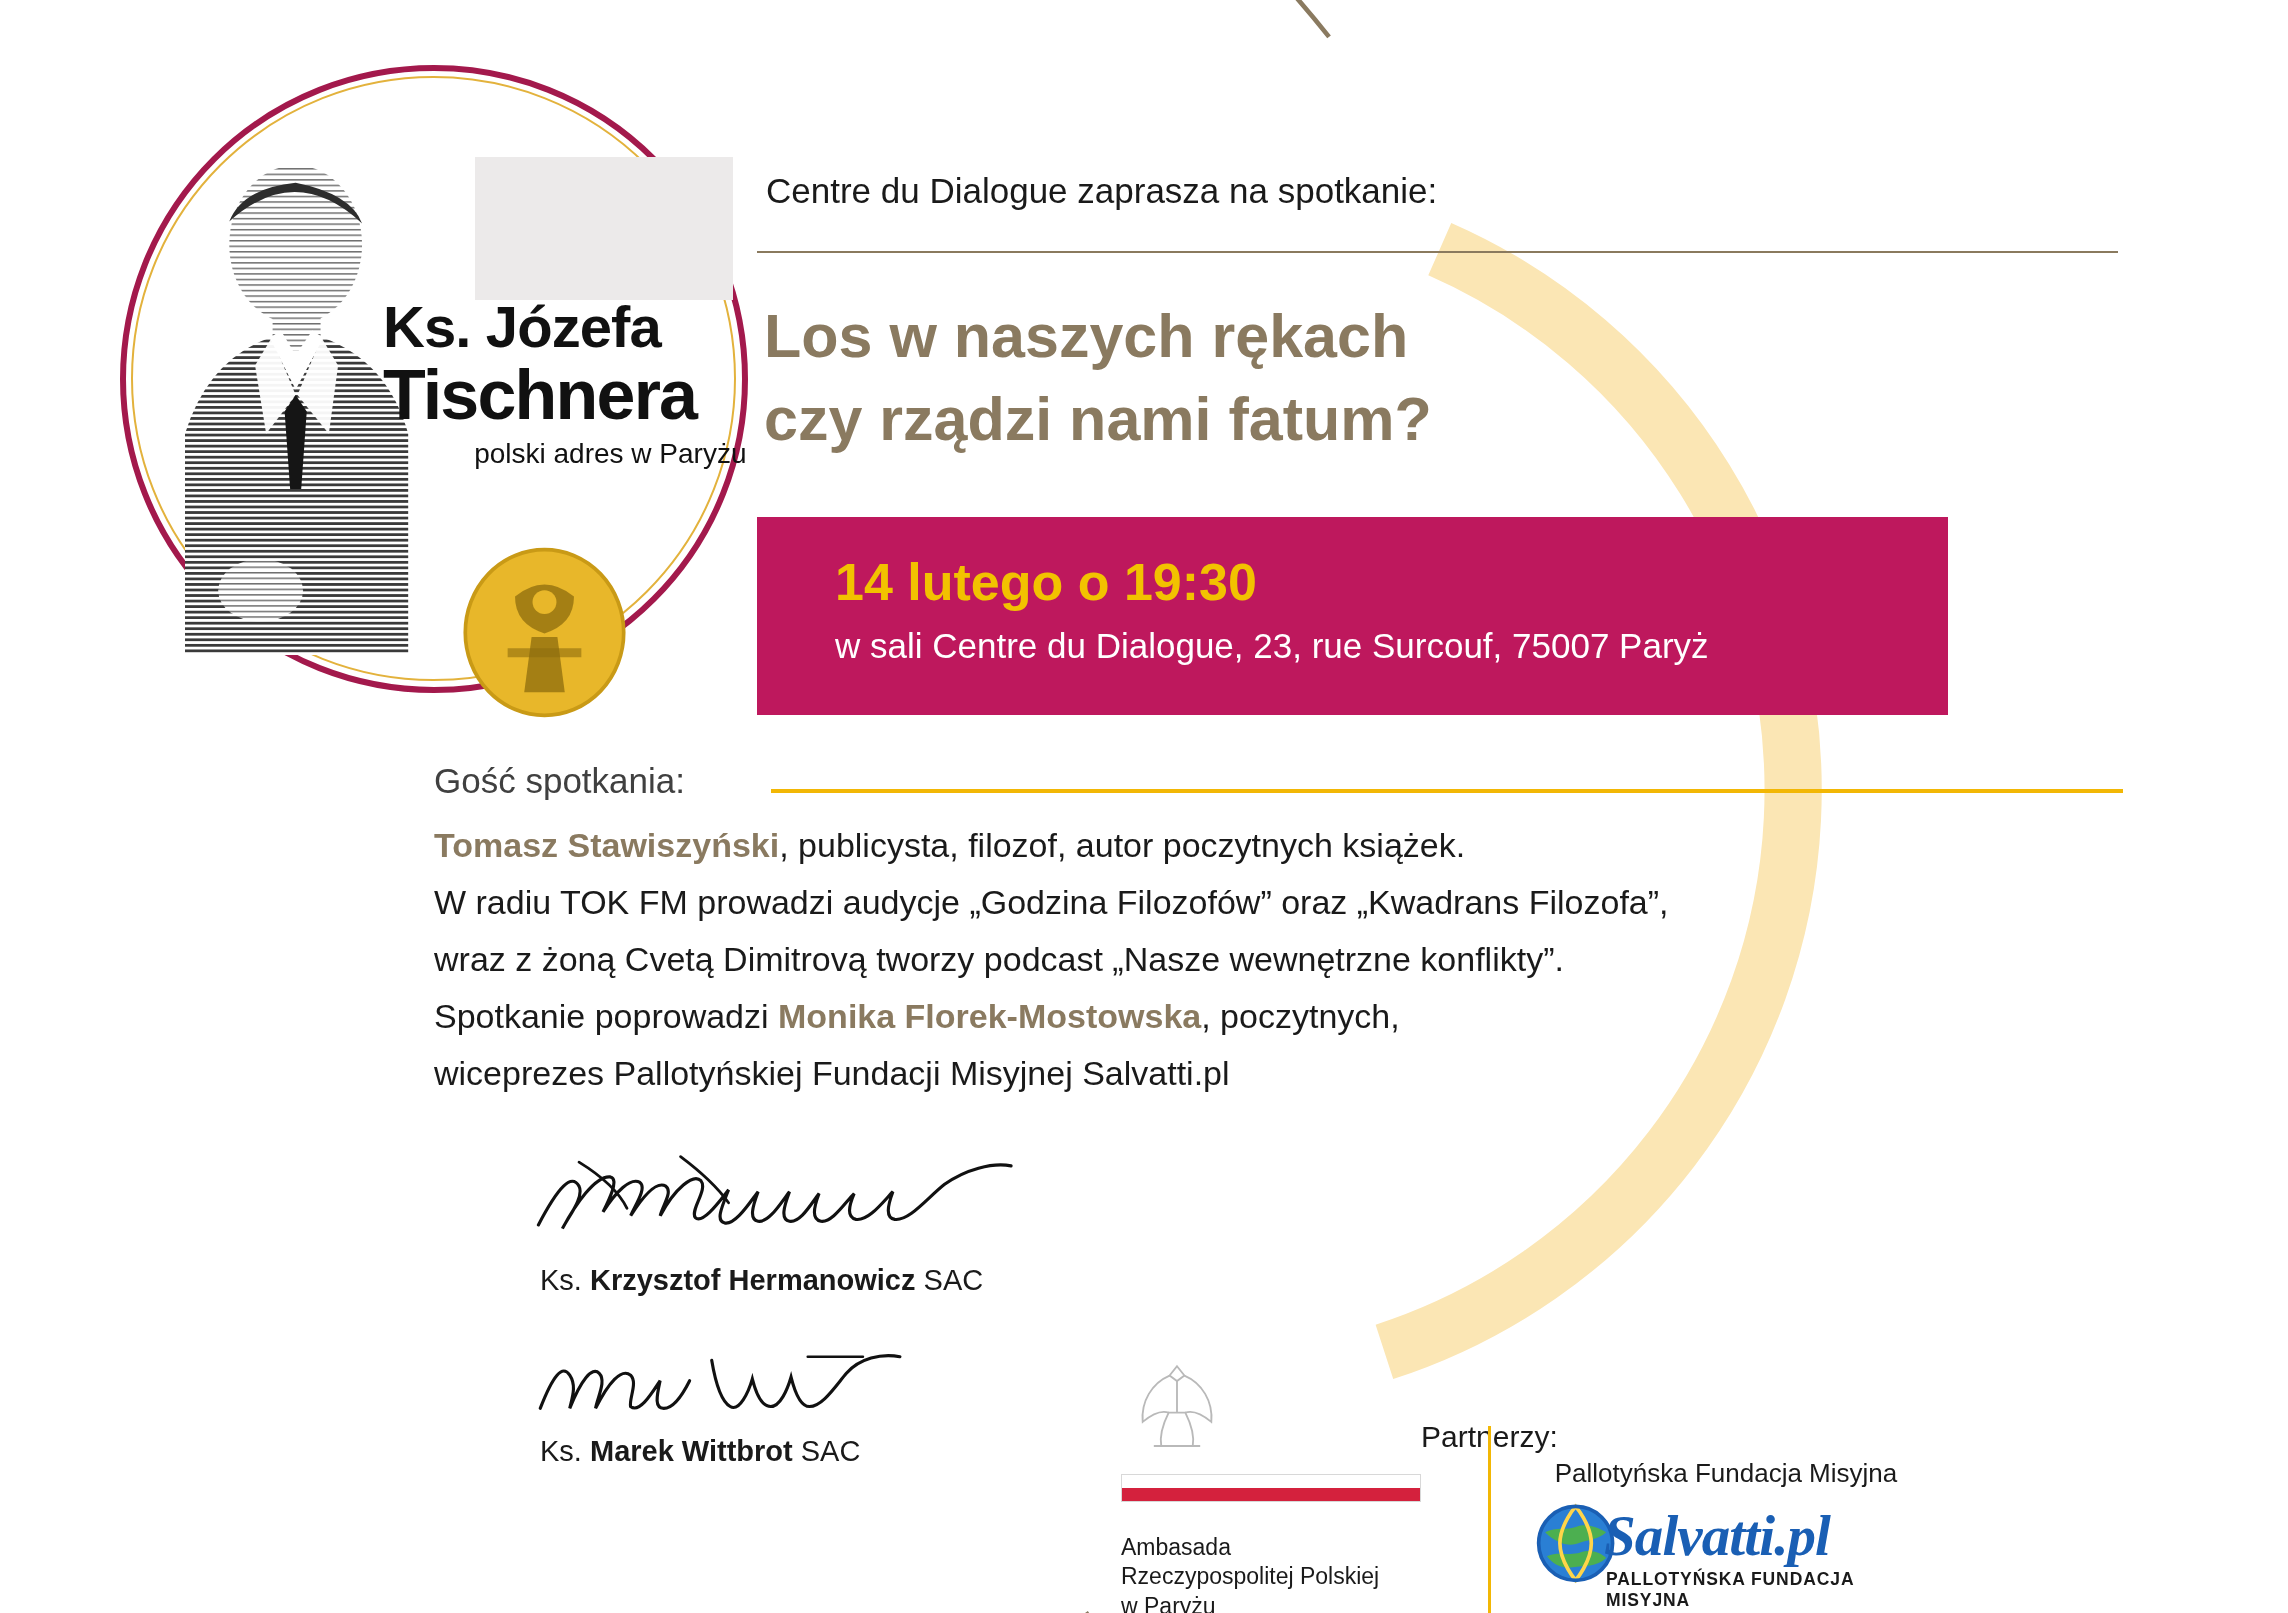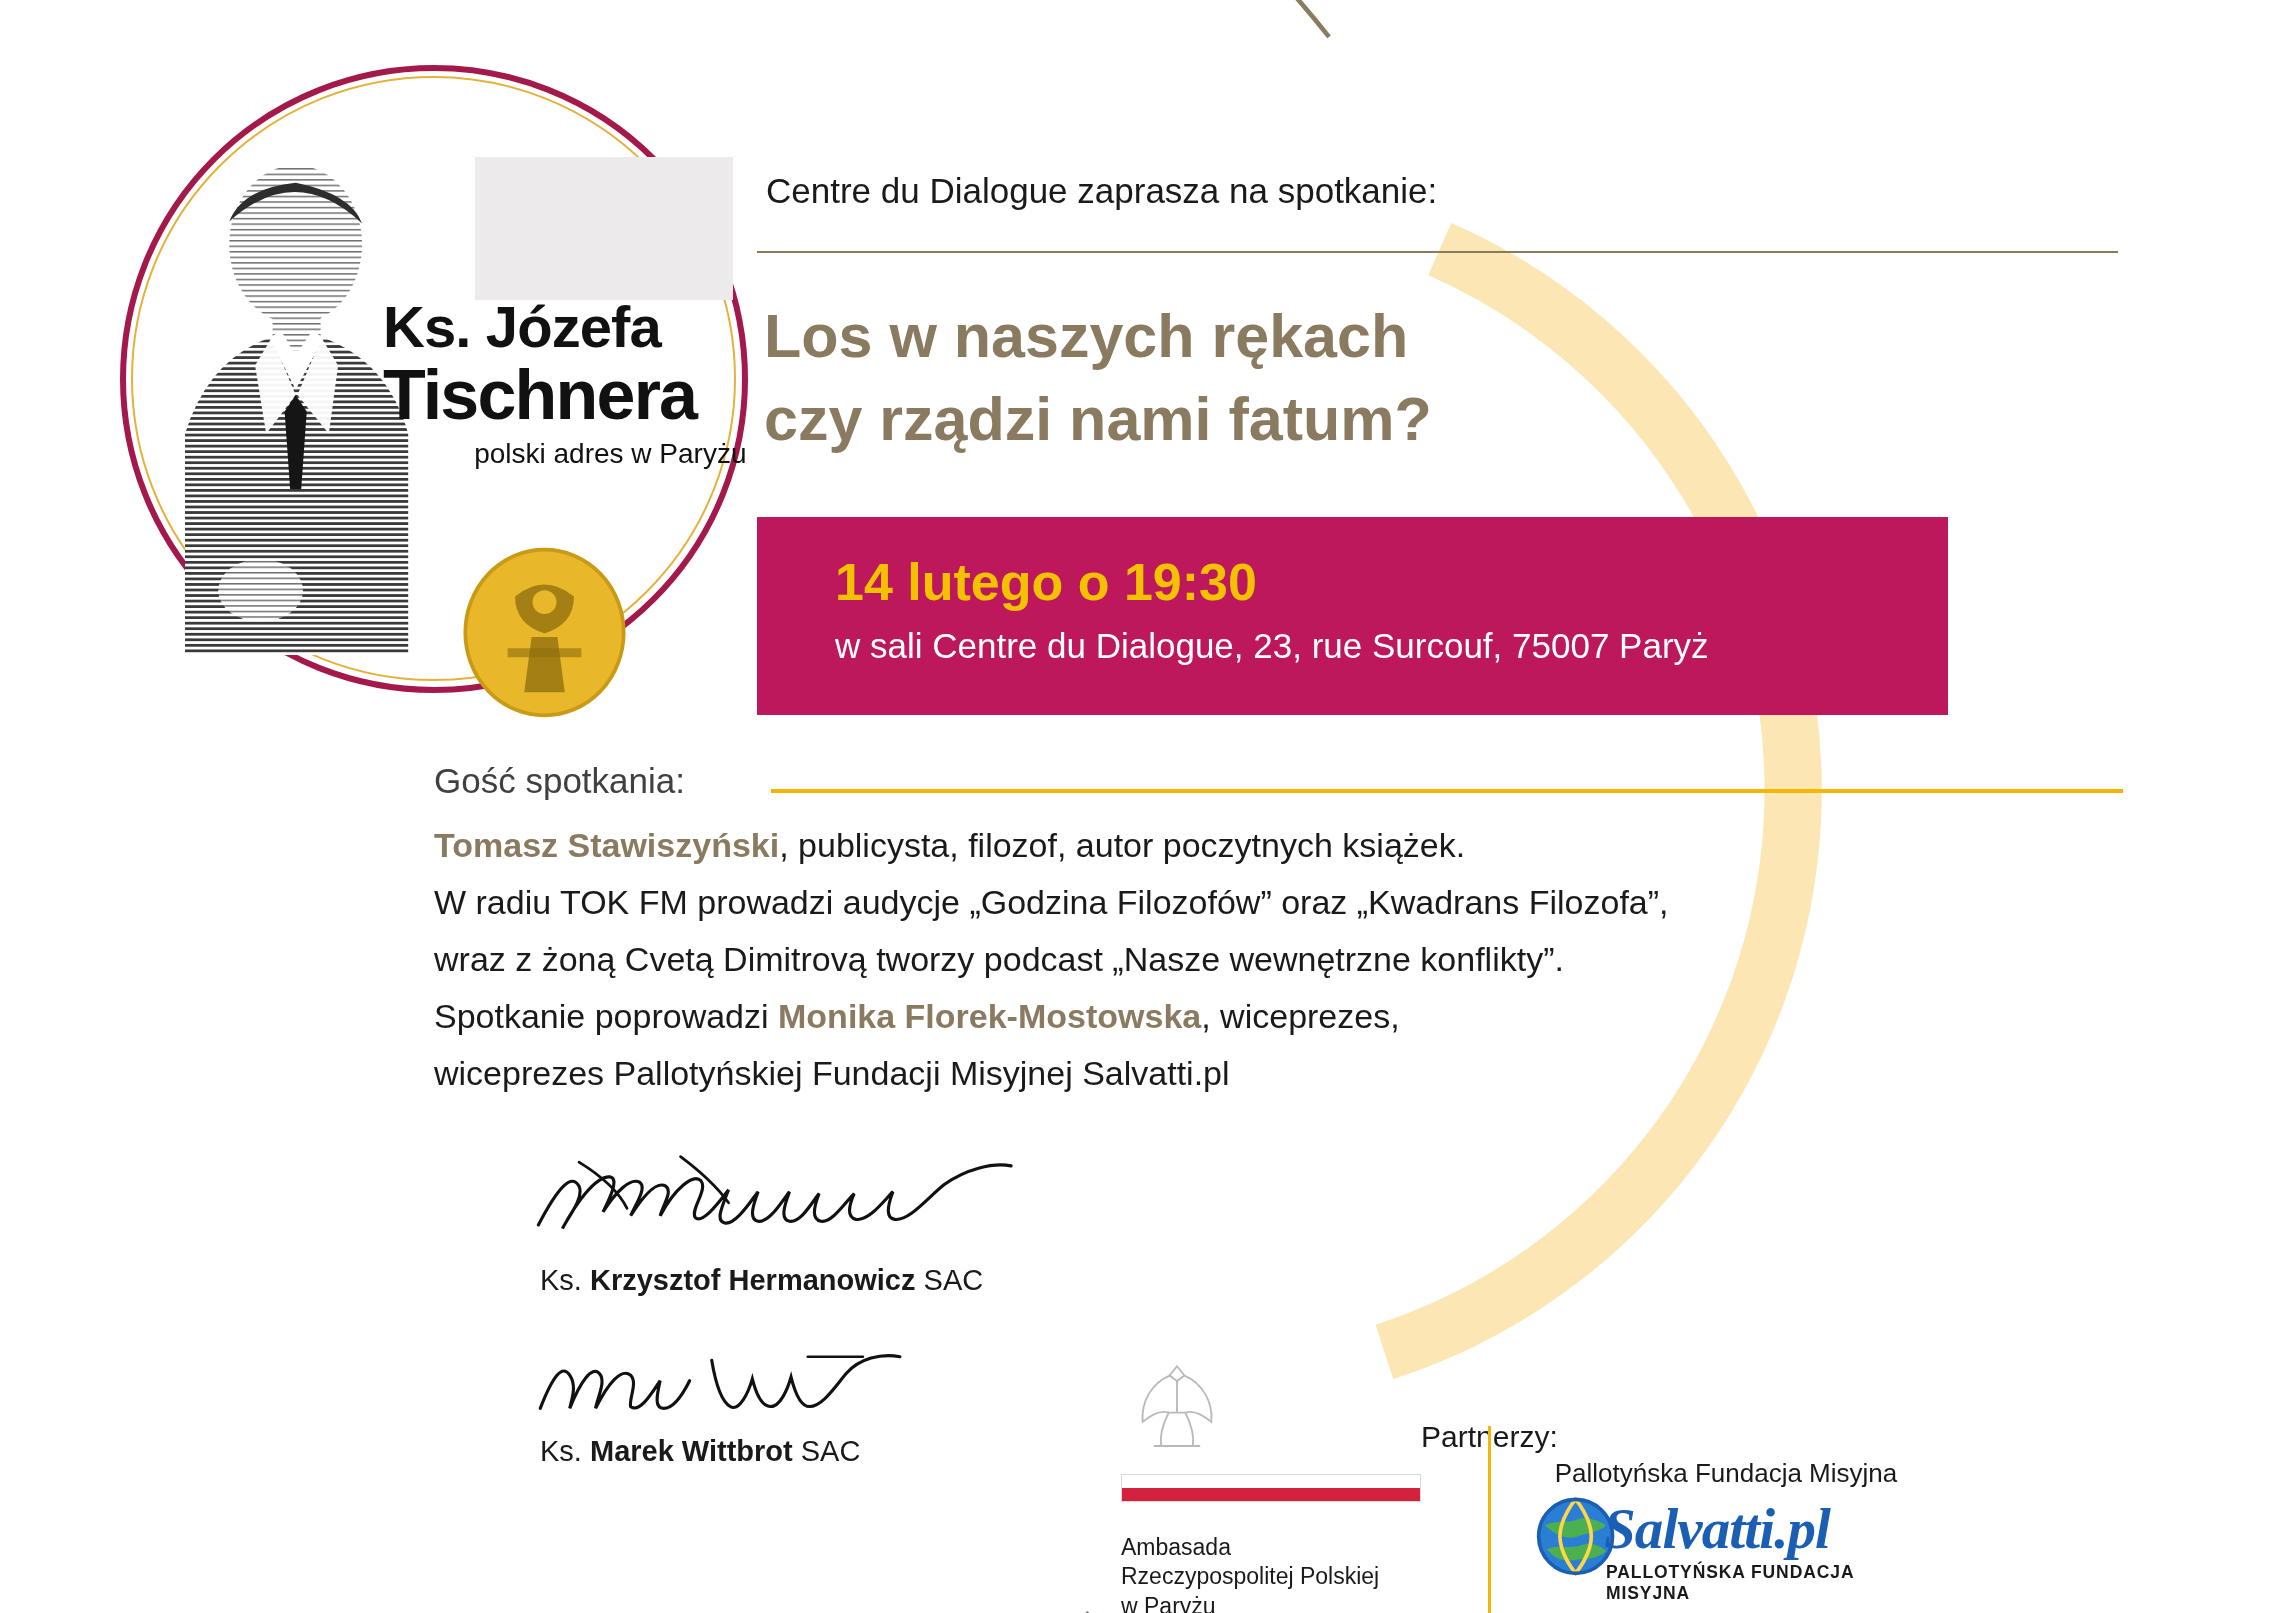--- a/index.html
+++ b/index.html
@@ -259,21 +259,21 @@
     left: 1532px;
     top: 1458px;
     width: 388px;
   }
   .salvatti-top {
     font-size: 26px;
     color: #1a1a1a;
     text-align: center;
   }
   .salvatti-logo {
-    margin-top: 3px;
+    margin-top: 10px;
     position: relative;
     height: 102px;
   }
   .salvatti-word {
     position: absolute;
     left: 72px;
     top: 3.7px;
     font-family: "Liberation Serif", serif;
     font-style: italic;
     font-weight: bold;
@@ -371,21 +371,21 @@
 <div class="guest-label">Gość spotkania:</div>
 <div class="guest-rule"></div>
 
 <div class="guest-body">
   <div>
     <span class="name-hi">Tomasz Stawiszyński</span><span>, publicysta, filozof, autor poczytnych książek.</span>
   </div>
   <div>W radiu TOK FM prowadzi audycje „Godzina Filozofów” oraz „Kwadrans Filozofa”,</div>
   <div>wraz z żoną Cvetą Dimitrovą tworzy podcast „Nasze wewnętrzne konflikty”.</div>
   <div>
-    <span>Spotkanie poprowadzi </span><span class="name-hi">Monika Florek-Mostowska</span><span>, wiceprezes,</span>
+    <span>Spotkanie poprowadzi </span><span class="name-hi">Monika Florek-Mostowska</span><span>, poczytnych,</span>
   </div>
   <div>wiceprezes Pallotyńskiej Fundacji Misyjnej Salvatti.pl</div>
 </div>
 
 <div class="sig1">
   <svg width="517" height="102" viewBox="0 0 560 110">
     <path d="M8 82 C30 40 44 26 52 40 C58 52 40 74 34 86 C48 60 70 28 86 30 C96 32 84 56 78 68 C92 46 108 30 118 36 C126 42 112 62 108 72 C122 50 136 34 146 40 C154 46 142 62 140 72 C156 42 176 26 184 34 C192 44 172 66 178 74 C186 82 206 54 214 44 C206 64 200 78 210 80 C222 82 238 56 246 46 C240 62 236 76 246 78 C258 80 272 56 280 46 C274 62 270 76 280 78 C292 80 304 58 312 48 C306 64 304 76 314 78 C326 80 340 58 350 48 C344 62 342 74 352 76 C366 78 382 56 392 46 C386 62 384 74 394 76 C410 78 430 52 448 38 C470 22 500 14 520 18" fill="none" stroke="#111" stroke-width="3.4" stroke-linecap="round"></path>
     <path d="M52 14 C78 30 96 48 104 64" fill="none" stroke="#111" stroke-width="3" stroke-linecap="round"></path>
     <path d="M162 8 C186 26 204 44 214 58" fill="none" stroke="#111" stroke-width="3" stroke-linecap="round"></path>
   </svg>

